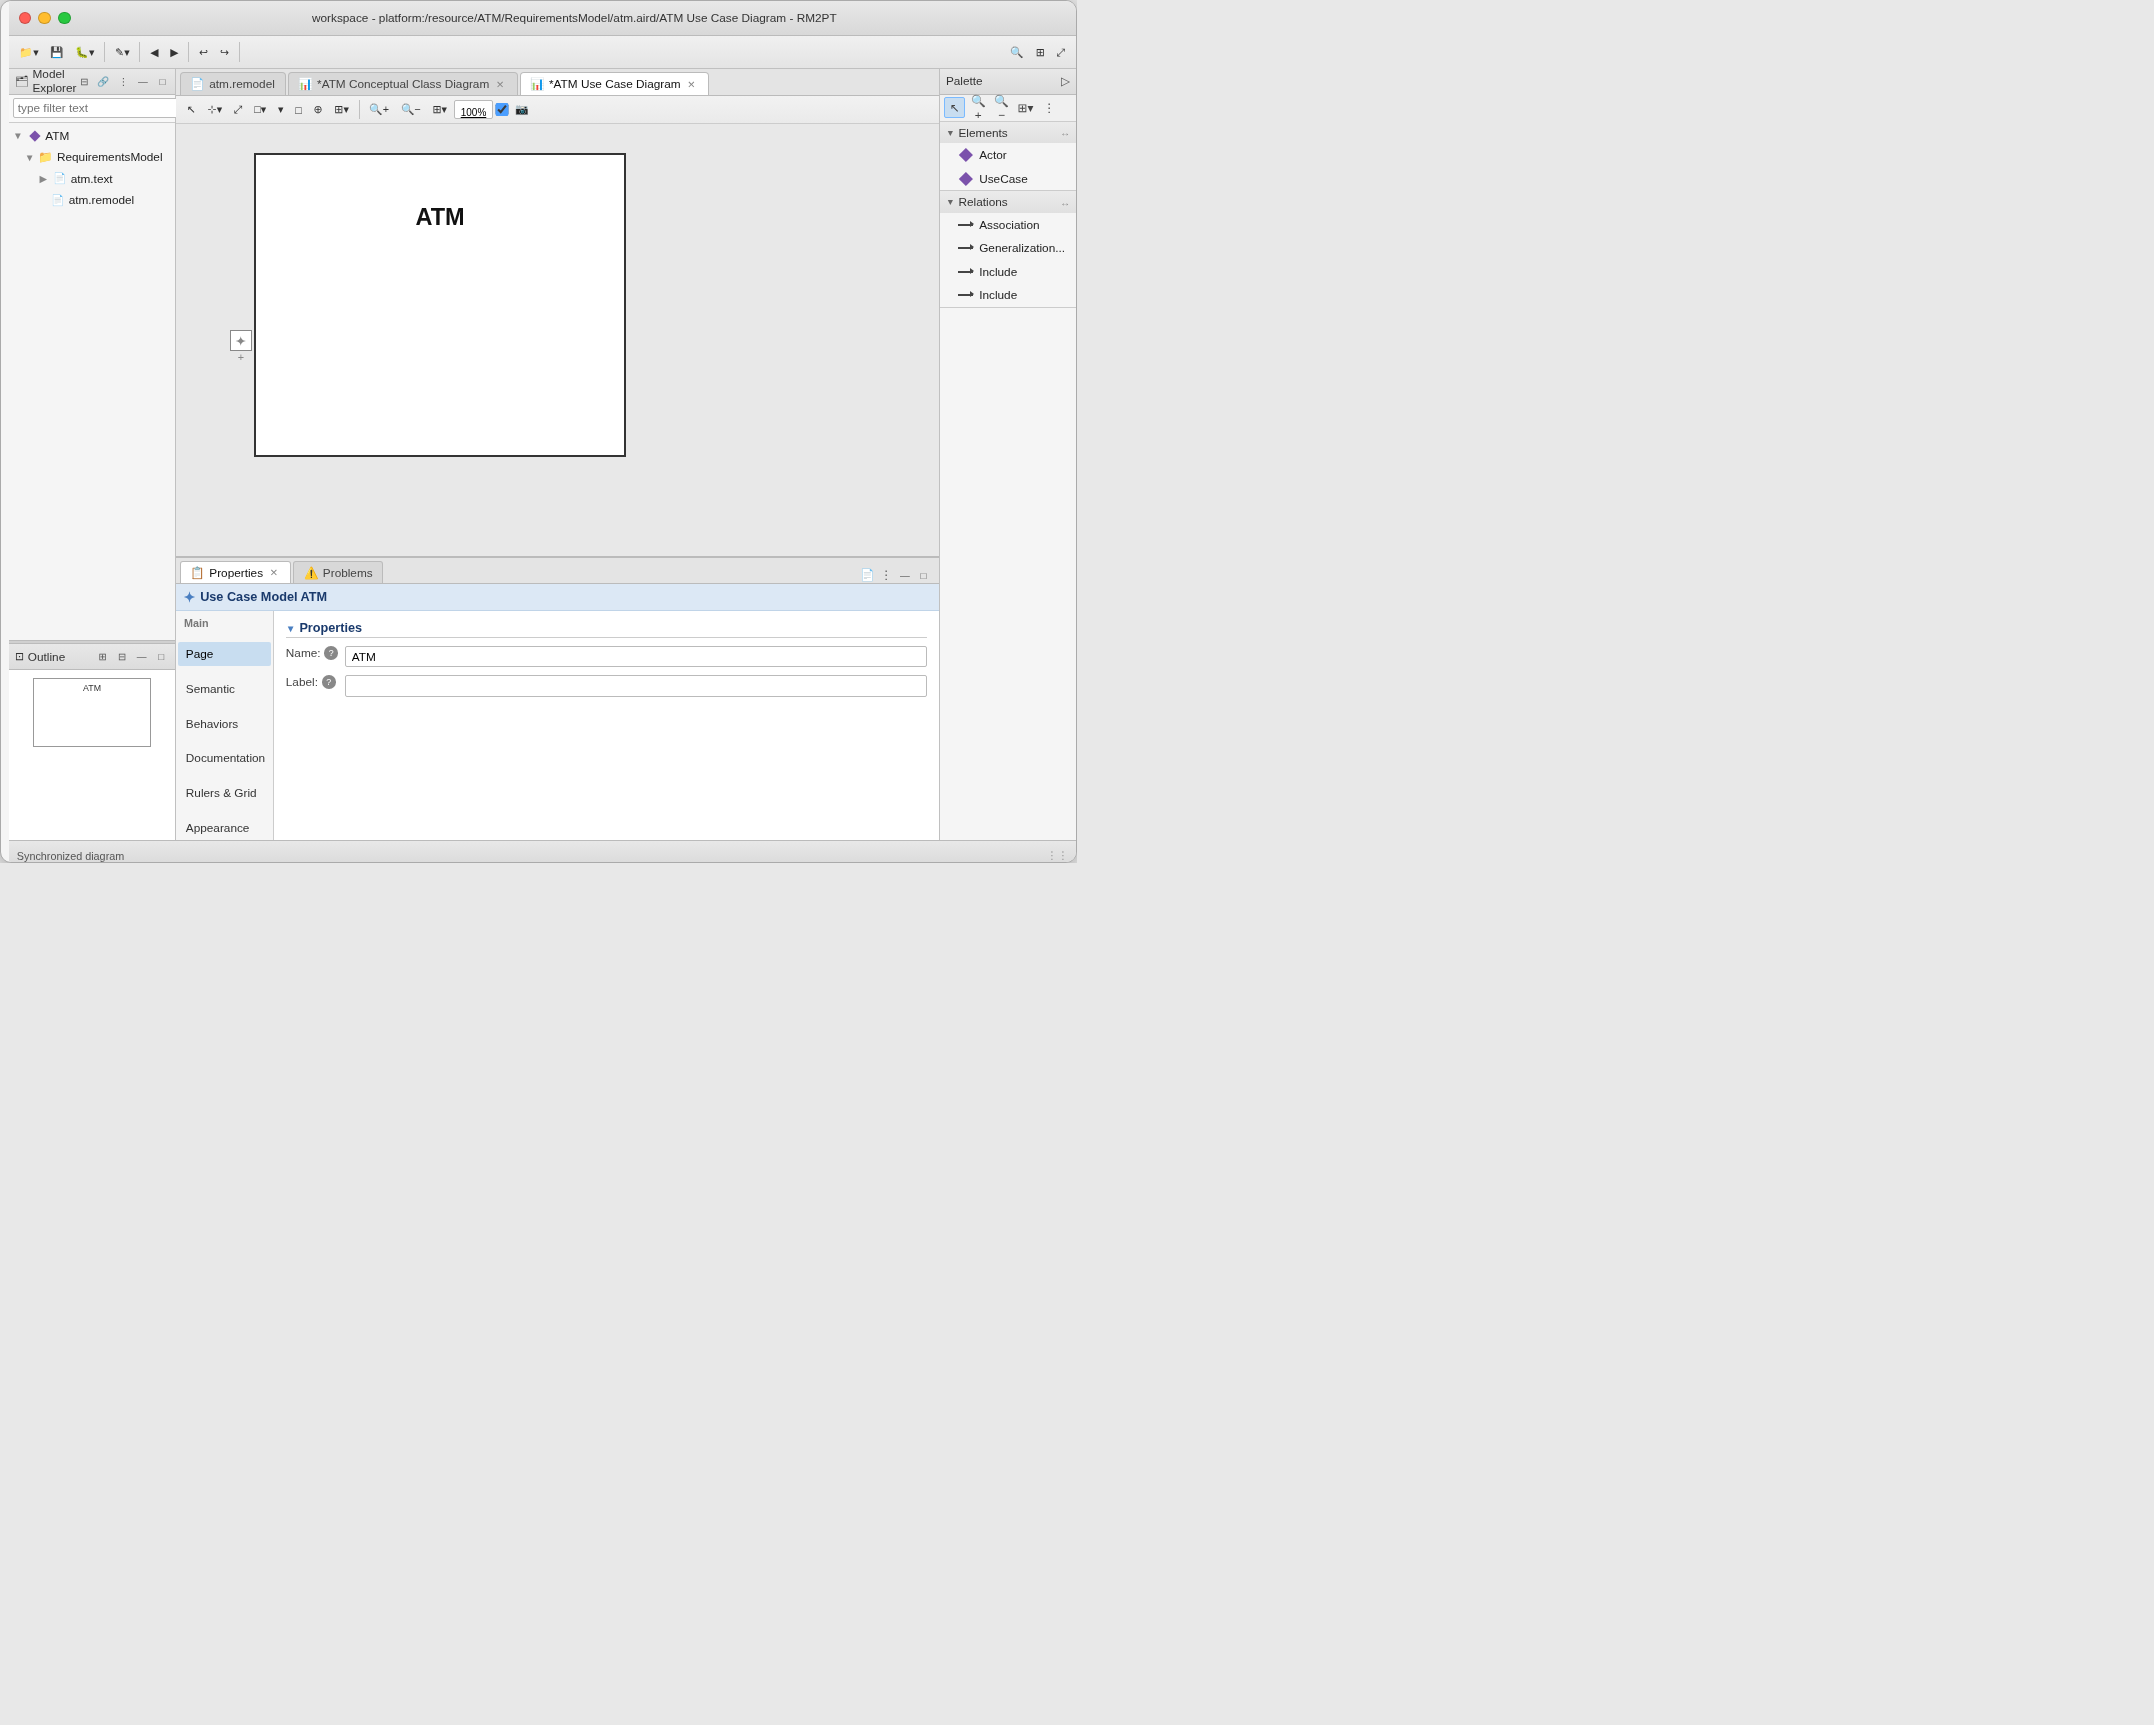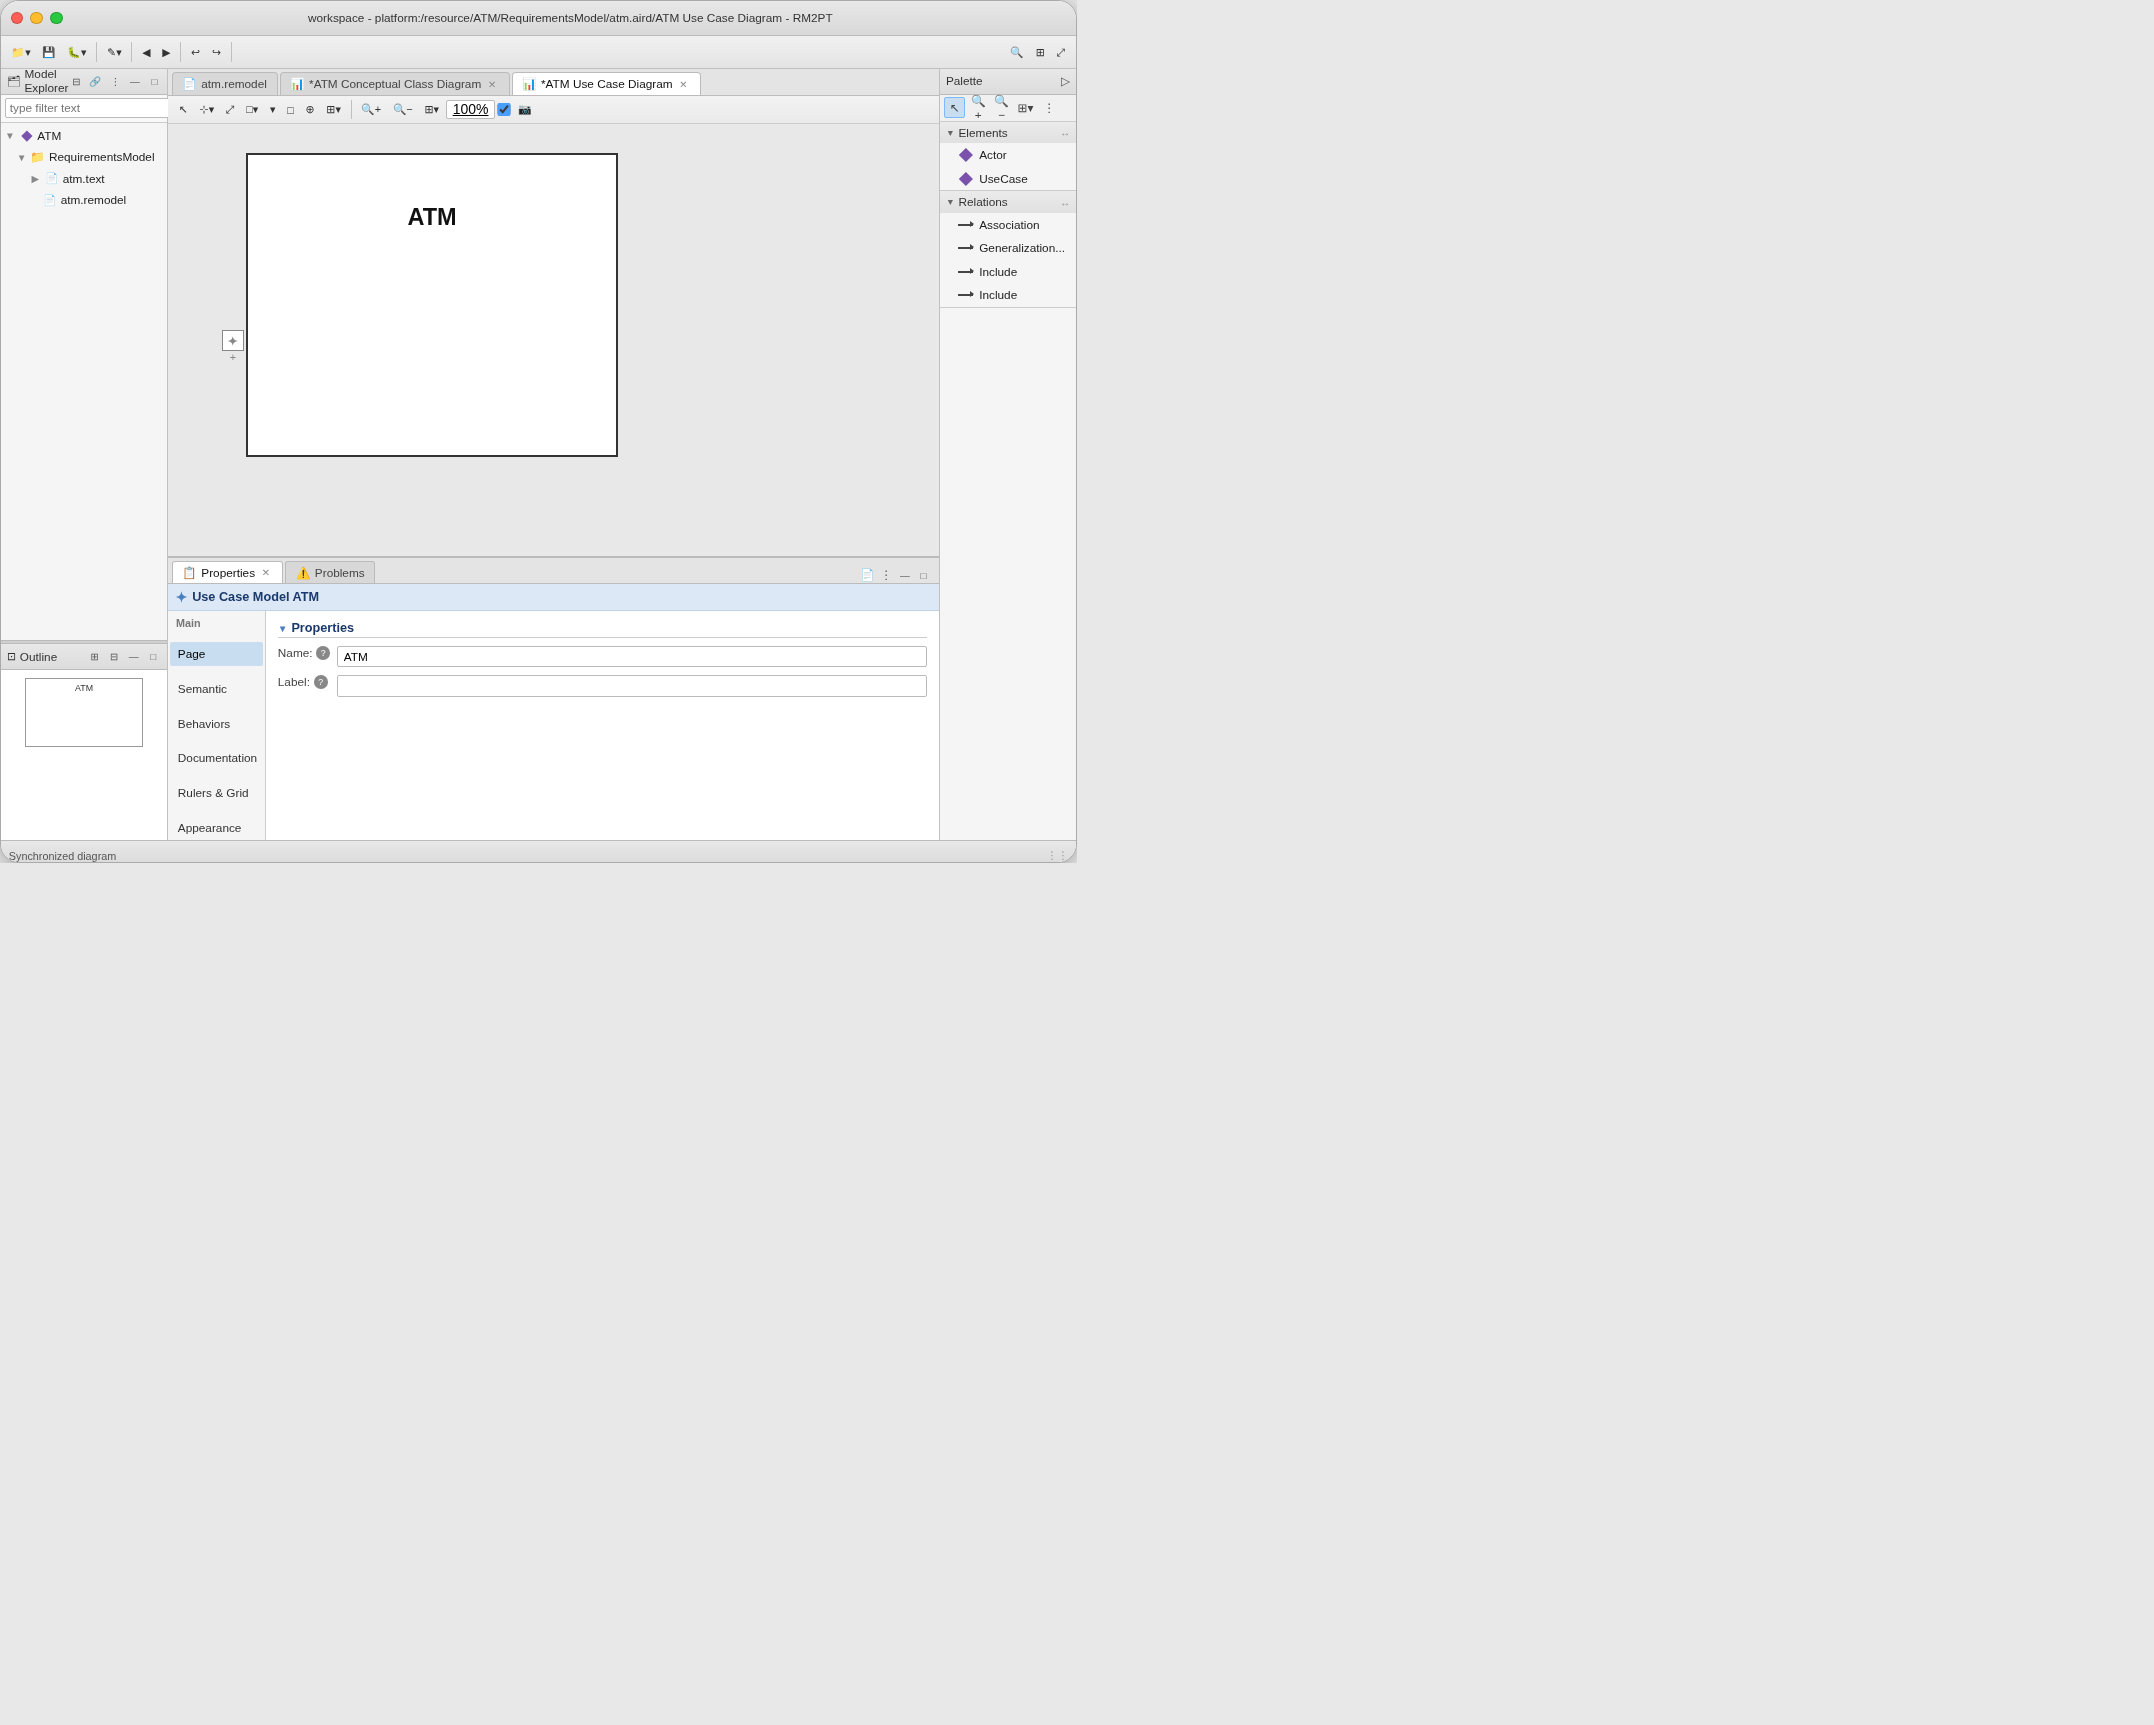--- a/index.html
+++ b/index.html
@@ -10,26 +10,27 @@
       width: 1077px;
       height: 863px;
       overflow: hidden;
     }
 
     
     .window {
       width: 1077px;
       height: 863px;
       background: #f5f5f5;
-      border-radius: 19px;
+      border-radius: 11px;
       border: 1px solid #aaa;
       display: flex;
       flex-direction: column;
       overflow: hidden;
       box-shadow: 0 3.9px 19.6px rgba(0,0,0,0.3);
+      padding-left: 8px;
     }
 
     
     .titlebar {
       height: 35px;
       background: linear-gradient(#e8e8e8, #d8d8d8);
       border-bottom: 1px solid #bbb;
       display: flex;
       align-items: center;
       padding: 0 9.8px;
@@ -318,23 +319,23 @@
       color: #333;
       display: flex;
       align-items: center;
       gap: 1px;
     }
     .zoom-display {
       padding: 0 5.9px;
       height: 19.6px;
       border: 1px solid #bbb;
       background: white;
-      font-size: 14px;
-      display: flex;
-      align-items: flex-start;
+      font-size: 10px;
+      display: flex;
+      align-items: flex-end;
       border-radius: 2px;
       text-decoration: underline;
     }
     .zoom-checkbox {
       width: 13.7px;
       height: 13.7px;
       accent-color: #4a9eff;
     }
 
     

